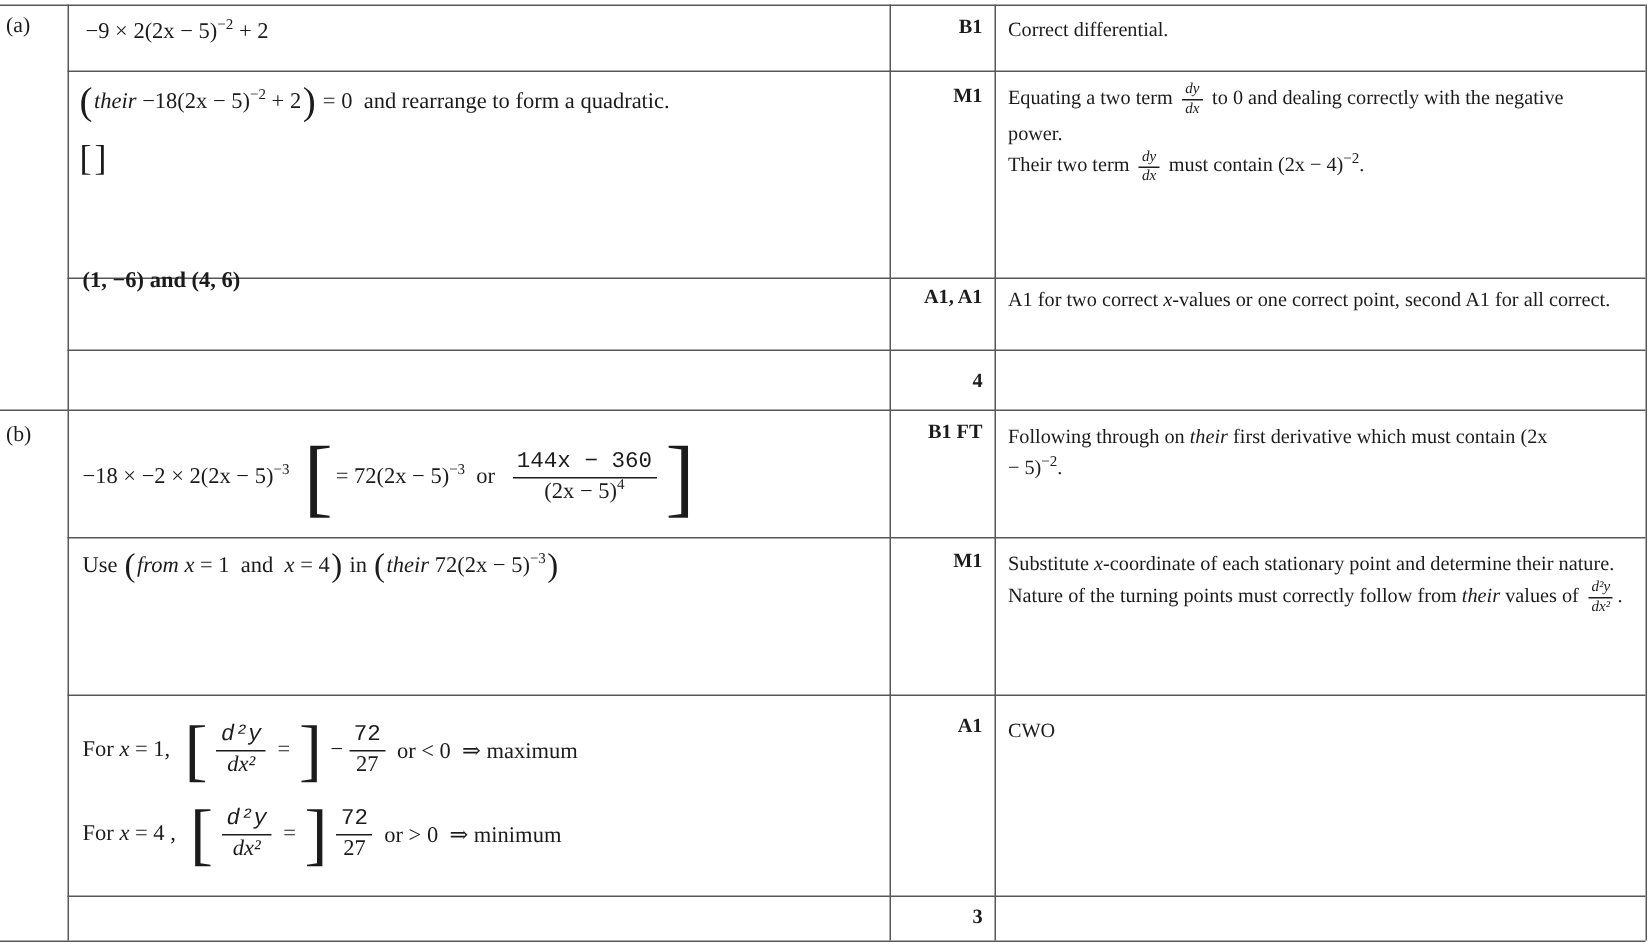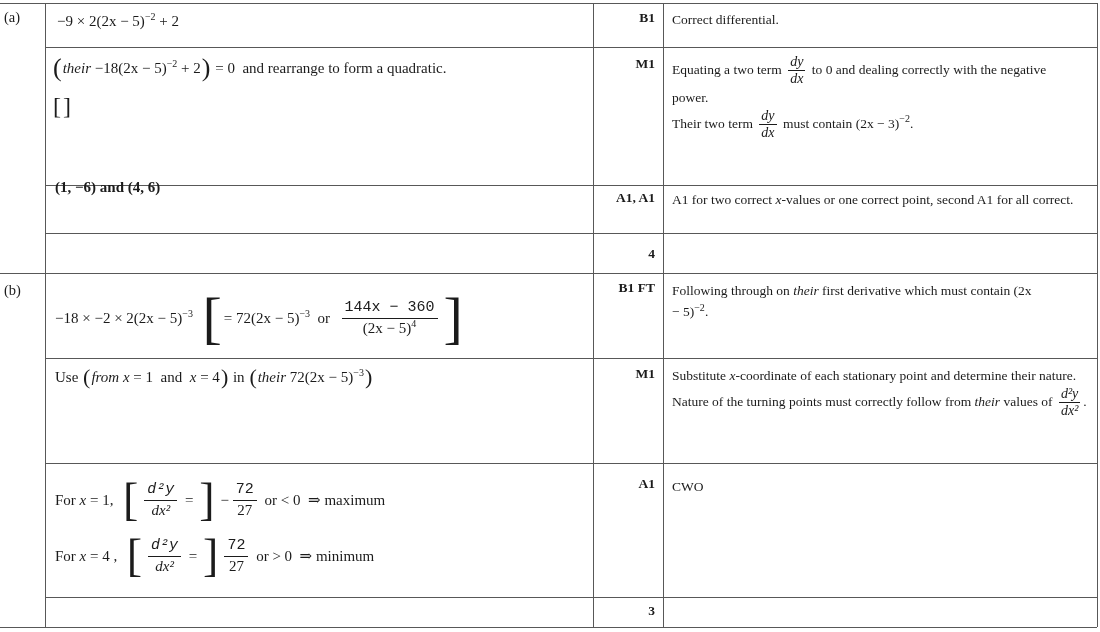--- a/index.html
+++ b/index.html
@@ -18,21 +18,21 @@
   b{font-weight:bold;}
   sup{font-size:10px;line-height:0;}
   .paren{font-weight:300;line-height:1;padding:0 1px;}
   .bigbr{font-weight:300;line-height:0.9;padding:0 2px;}
   .frac{display:inline-flex;flex-direction:column;align-items:center;
         line-height:1.25;margin:0 4px;text-align:center;}
   .frac .num{border-bottom:1px solid #1b1b1b;padding:0 3px;font-family:Liberation Mono, monospace;}
   .frac .den{padding:0 3px;}
   .itv{font-style:italic;}
   .cfrac{display:inline-flex;flex-direction:column;align-items:center;vertical-align:middle;
-         line-height:1.15;font-size:14px;margin:0 3px;font-style:italic;text-align:center;}
+         line-height:1.15;font-size:10px;margin:0 3px;font-style:italic;text-align:center;}
   .cfrac .num{border-bottom:1px solid #1b1b1b;padding:0 2px;}
   .cfrac .den{padding:0 2px;font-style:italic;}
 </style>
 </head>
 <body>
 
 <div class="sheet">
 
   <div class="hl" style="top:3px;left:0;width:1097px"></div>
   <div class="hl" style="top:47px;left:45px;width:1052px"></div>
@@ -67,21 +67,21 @@
   </div>
   <div class="mark" style="top:56px">M1</div>
   <div class="cmt" style="top:54px;width:402px">
     <div><span>Equating a two term </span><span class="cfrac">
           <span class="num">dy</span>
           <span class="den">dx</span>
         </span><span> to 0 and dealing correctly with the negative power.</span></div>
     <div><span>Their two term </span><span class="cfrac">
           <span class="num">dy</span>
           <span class="den">dx</span>
-        </span><span> must contain (2x − 3)</span><sup>−2</sup><span>.</span></div>
+        </span><span> must contain (2x − 4)</span><sup>−2</sup><span>.</span></div>
   </div>
 
   <div class="work" style="left:55px;top:179px;font-weight:bold"><span>(1, −6) </span><b>and</b><span> (4, 6)</span></div>
   <div class="mark" style="top:190px">A1, A1</div>
   <div class="cmt" style="top:189px;width:408px"><span></span><span>A1 for two correct </span><i>x</i><span>-values or one correct point, second A1 for all correct.</span></div>
 
   <div class="mark" style="top:246px">4</div>
 
   <div class="mathline" style="left:55px;top:286px;height:64px">
     <span class="seg"><span>−18 × −2 × 2(2x − 5)</span><sup>−3</sup><span>  </span></span>

